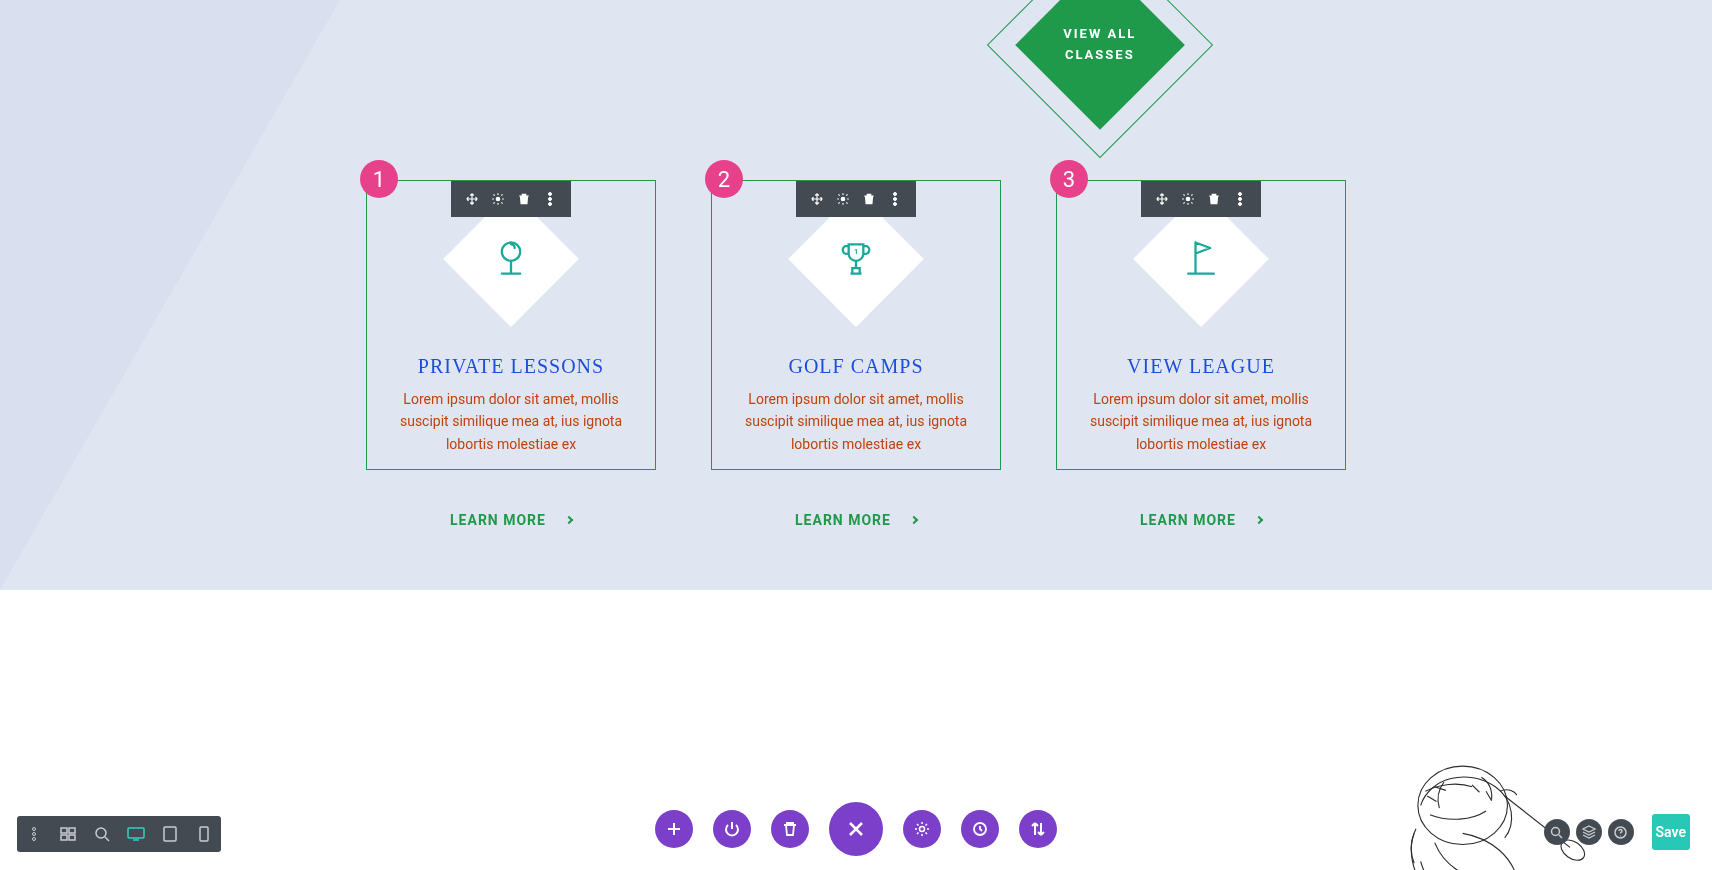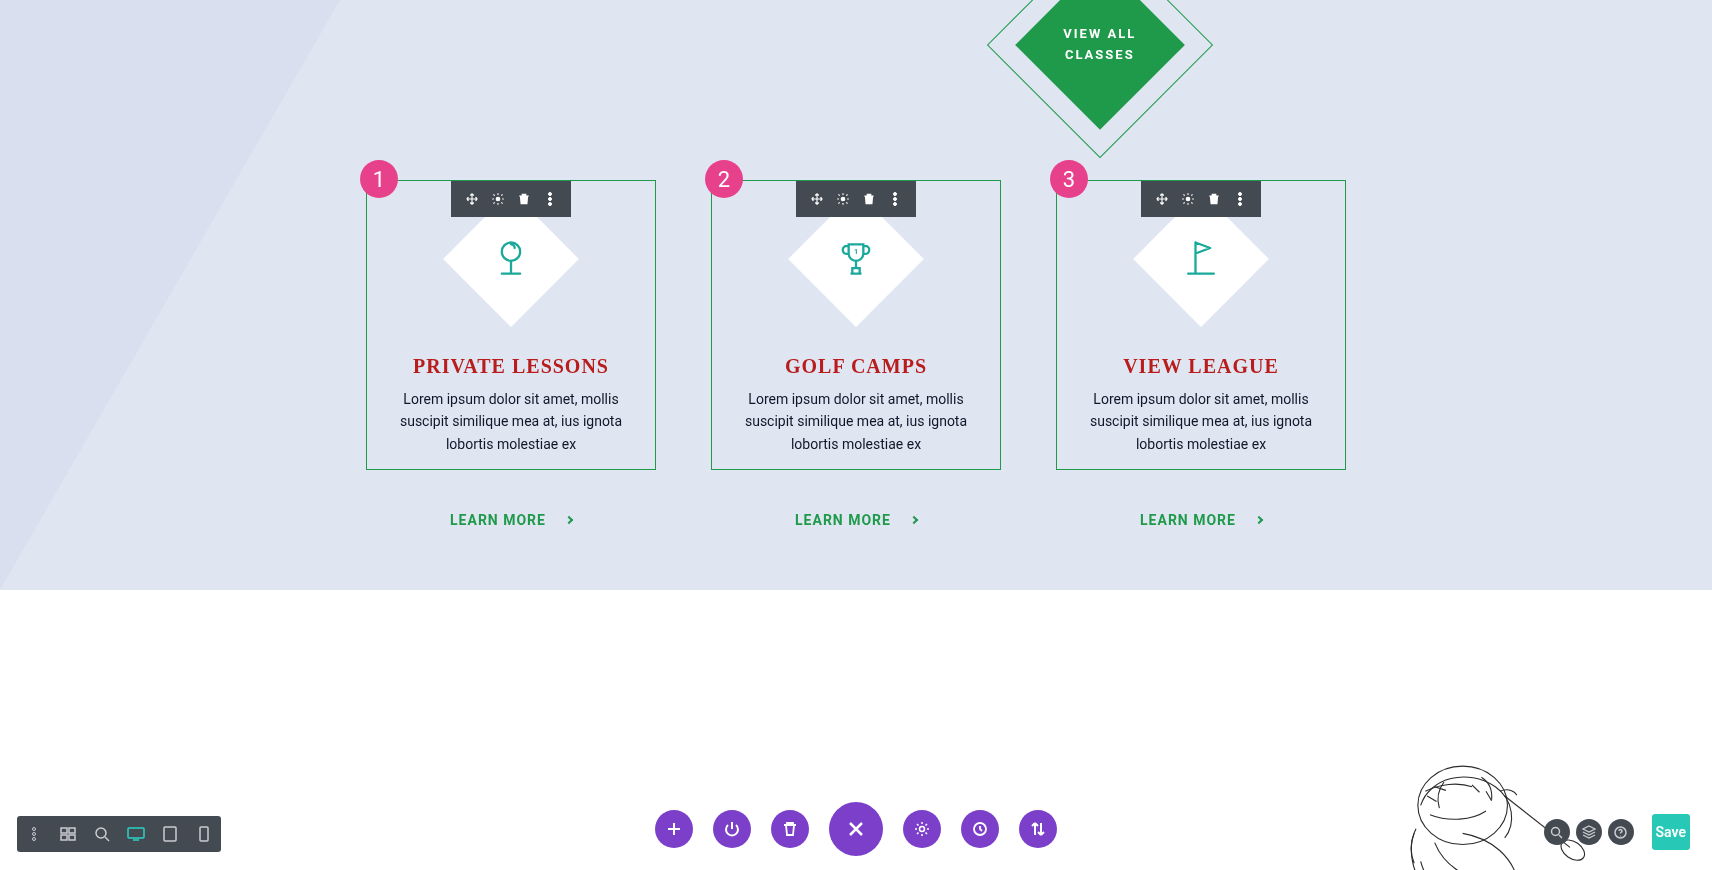--- a/index.html
+++ b/index.html
@@ -127,29 +127,29 @@
   }
   .diamond-inner {
     transform: rotate(-45deg);
     width: 50px; height: 50px;
     display: flex;
     align-items: center;
     justify-content: center;
   }
   .card h3 {
     font-family: Georgia, "Times New Roman", serif;
-    font-weight: 700;
+    font-weight: 400;
     letter-spacing: 1px;
     font-size: 20px;
-    color: #b91c1c;
+    color: #1d4ed8;
     margin-bottom: 10px;
     margin-top: 48px;
   }
   .card p {
-    color: #0f172a;
+    color: #c2410c;
     font-size: 14px;
     line-height: 1.6;
   }
   .learn-more {
     margin-top: 42px;
     color: #1f9a4b;
     font-weight: 700;
     font-size: 14px;
     letter-spacing: 1px;
     display: flex;

